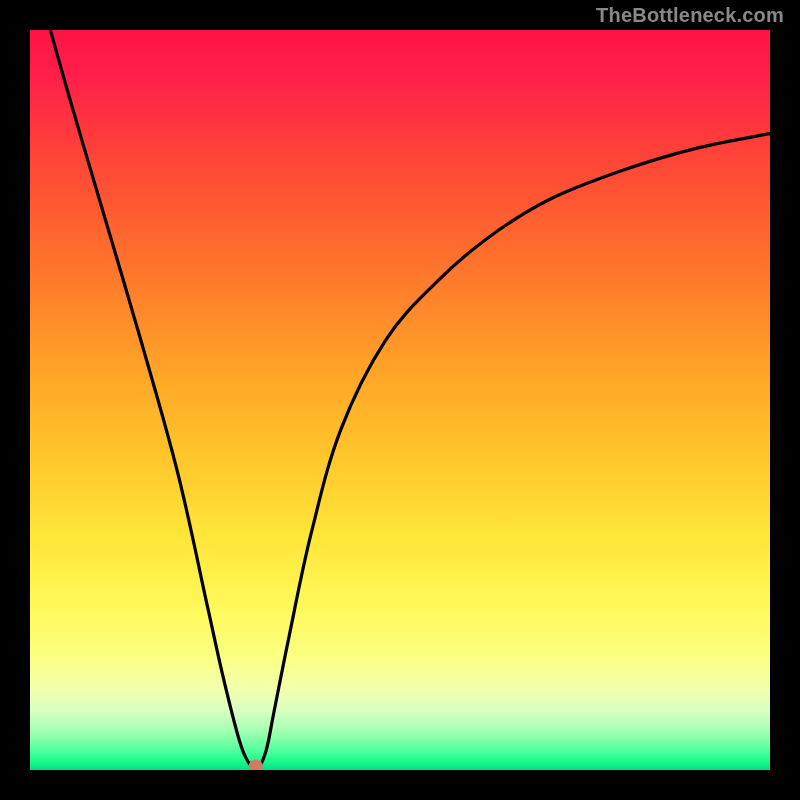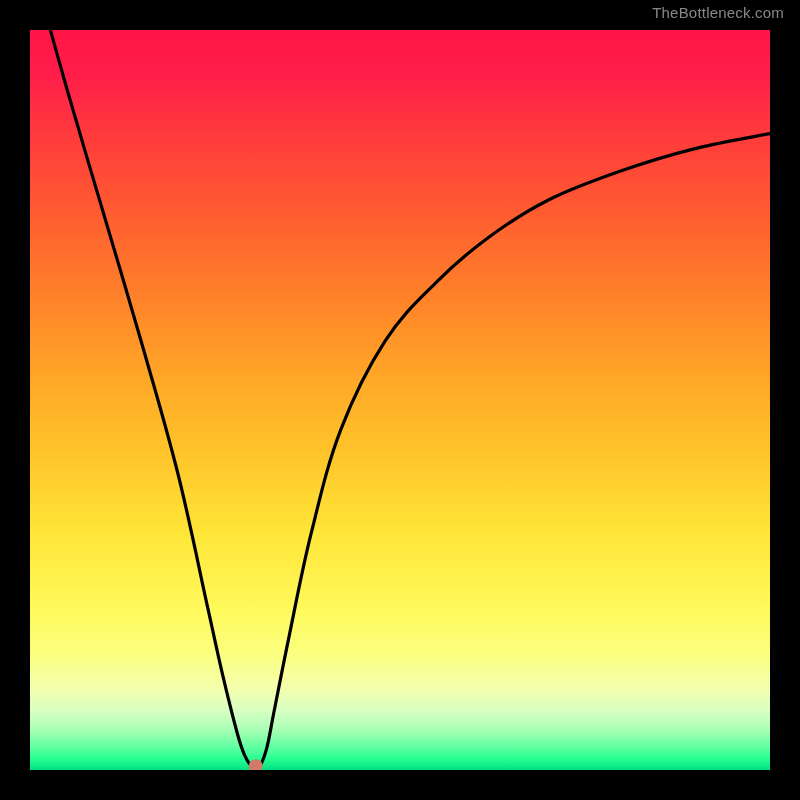--- a/index.html
+++ b/index.html
@@ -65,22 +65,22 @@
   }
   .marker {
     fill: #d07a68;
     stroke: none;
   }
   .watermark {
     position: absolute;
     top: 4px;
     right: 16px;
     color: #888;
-    font-size: 15px;
-    font-weight: 400;
+    font-size: 20px;
+    font-weight: 700;
     letter-spacing: 0.2px;
   }
 </style>
 </head>
 <body>
 
 <div class="frame">
 
   <div class="plot-area">
     <div class="gradient"></div>

